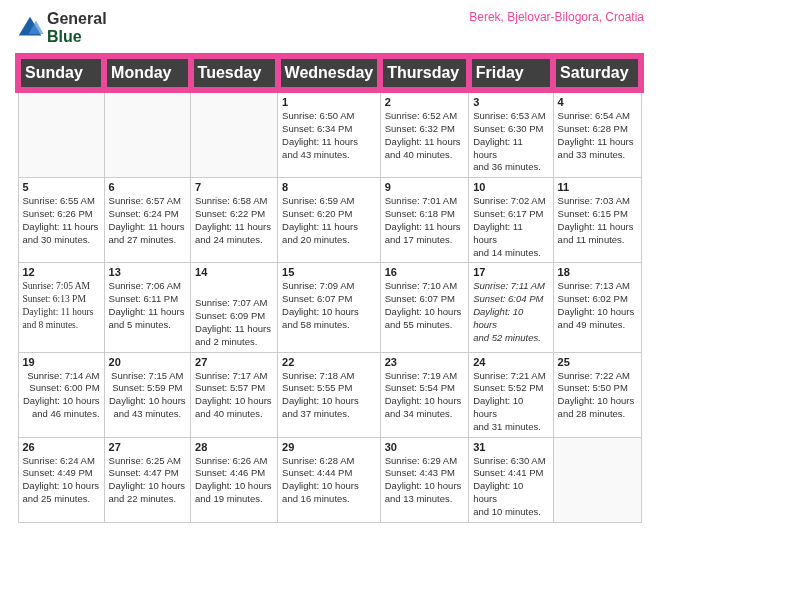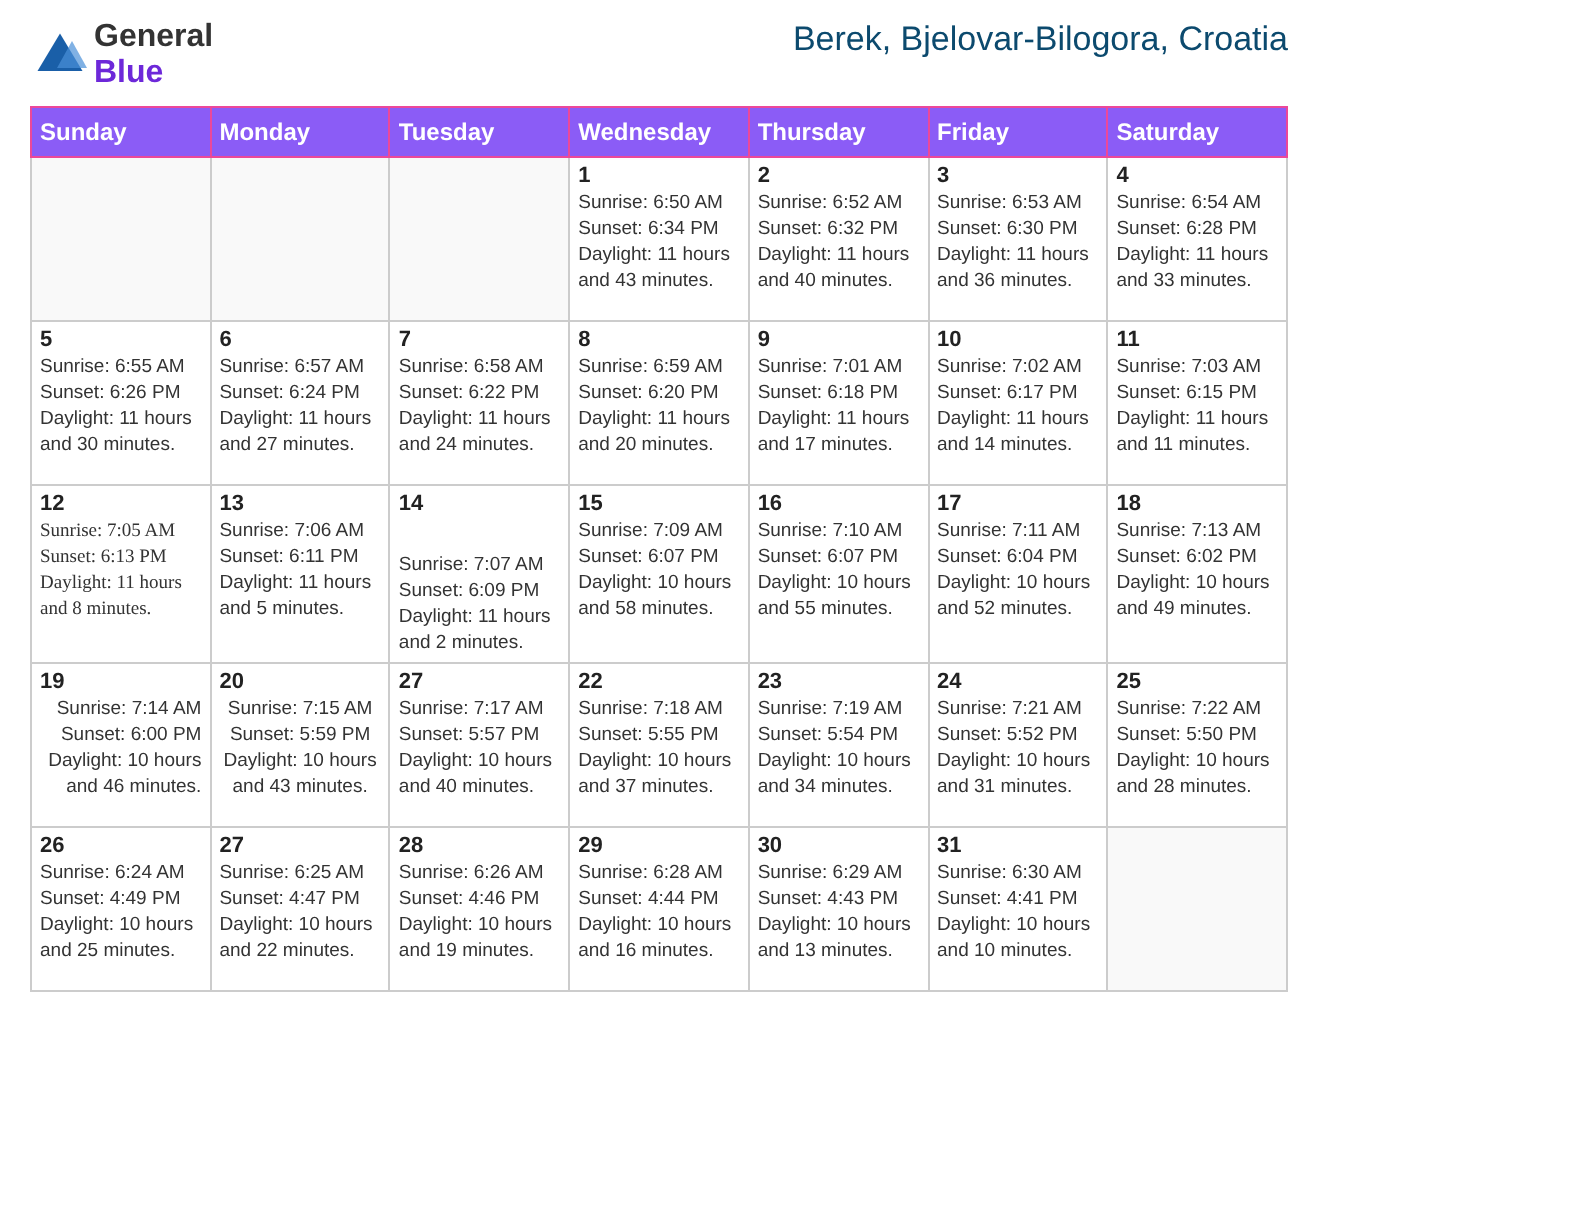--- a/index.html
+++ b/index.html
@@ -30,53 +30,53 @@
       line-height: 1.1;
     }
     .logo-general {
       font-size: 16px;
       font-weight: bold;
       color: #333;
     }
     .logo-blue {
       font-size: 16px;
       font-weight: bold;
-      color: #6d28d9;
+      color: #14532d;
     }
     .logo-icon {
       width: 30px;
       height: 30px;
       margin-right: 2px;
     }
     .title-block {
       text-align: right;
     }
     .month-title {
       font-size: 32px;
       font-weight: bold;
       color: #222;
       line-height: 1.1;
     }
     .location {
-      font-size: 17px;
-      color: #0c4a6e;
+      font-size: 12px;
+      color: #ec4899;
       margin-left: 32px;
     }
     .calendar {
       width: 100%;
       border-collapse: collapse;
       border: 1px solid #ccc;
     }
     .calendar th {
-      background: #8b5cf6;
+      background: #404040;
       color: #fff;
-      font-size: 12px;
+      font-size: 16px;
       font-weight: bold;
       padding: 5px 4px;
-      border: 1px solid #ec4899;
+      border: 6px solid #ec4899;
       text-align: left;
     }
     .calendar td {
       border: 1px solid #ccc;
       vertical-align: top;
       padding: 3px 4px;
       width: calc(100% / 7);
       height: 82px;
       font-size: 10px;
       color: #333;
@@ -245,21 +245,21 @@
           </td>
           <td>
             <div class="day-num">16</div>
             <div class="day-info" style="white-space: pre-line;">Sunrise: 7:10 AM
 Sunset: 6:07 PM
 Daylight: 10 hours
 and 55 minutes.</div>
           </td>
           <td>
             <div class="day-num">17</div>
-            <div class="day-info" style="white-space: pre-line;">Sunrise: 7:11 AM
+            <div class="day-info" style="white-space: pre-line; font-style: italic;">Sunrise: 7:11 AM
 Sunset: 6:04 PM
 Daylight: 10 hours
 and 52 minutes.</div>
           </td>
           <td>
             <div class="day-num">18</div>
             <div class="day-info" style="white-space: pre-line;">Sunrise: 7:13 AM
 Sunset: 6:02 PM
 Daylight: 10 hours
 and 49 minutes.</div>

